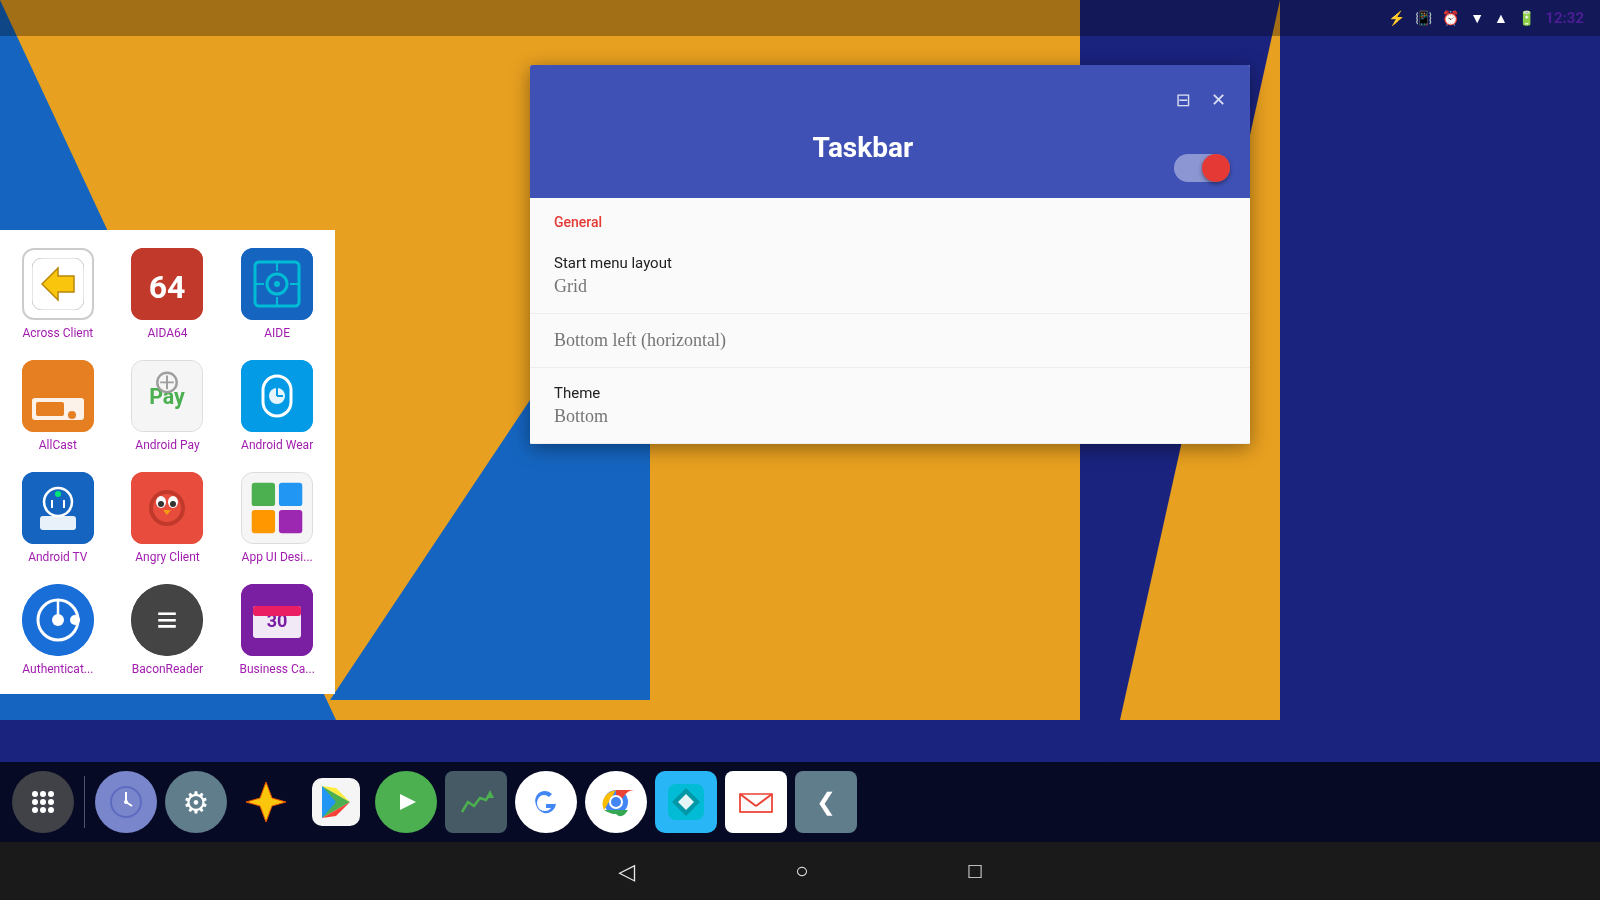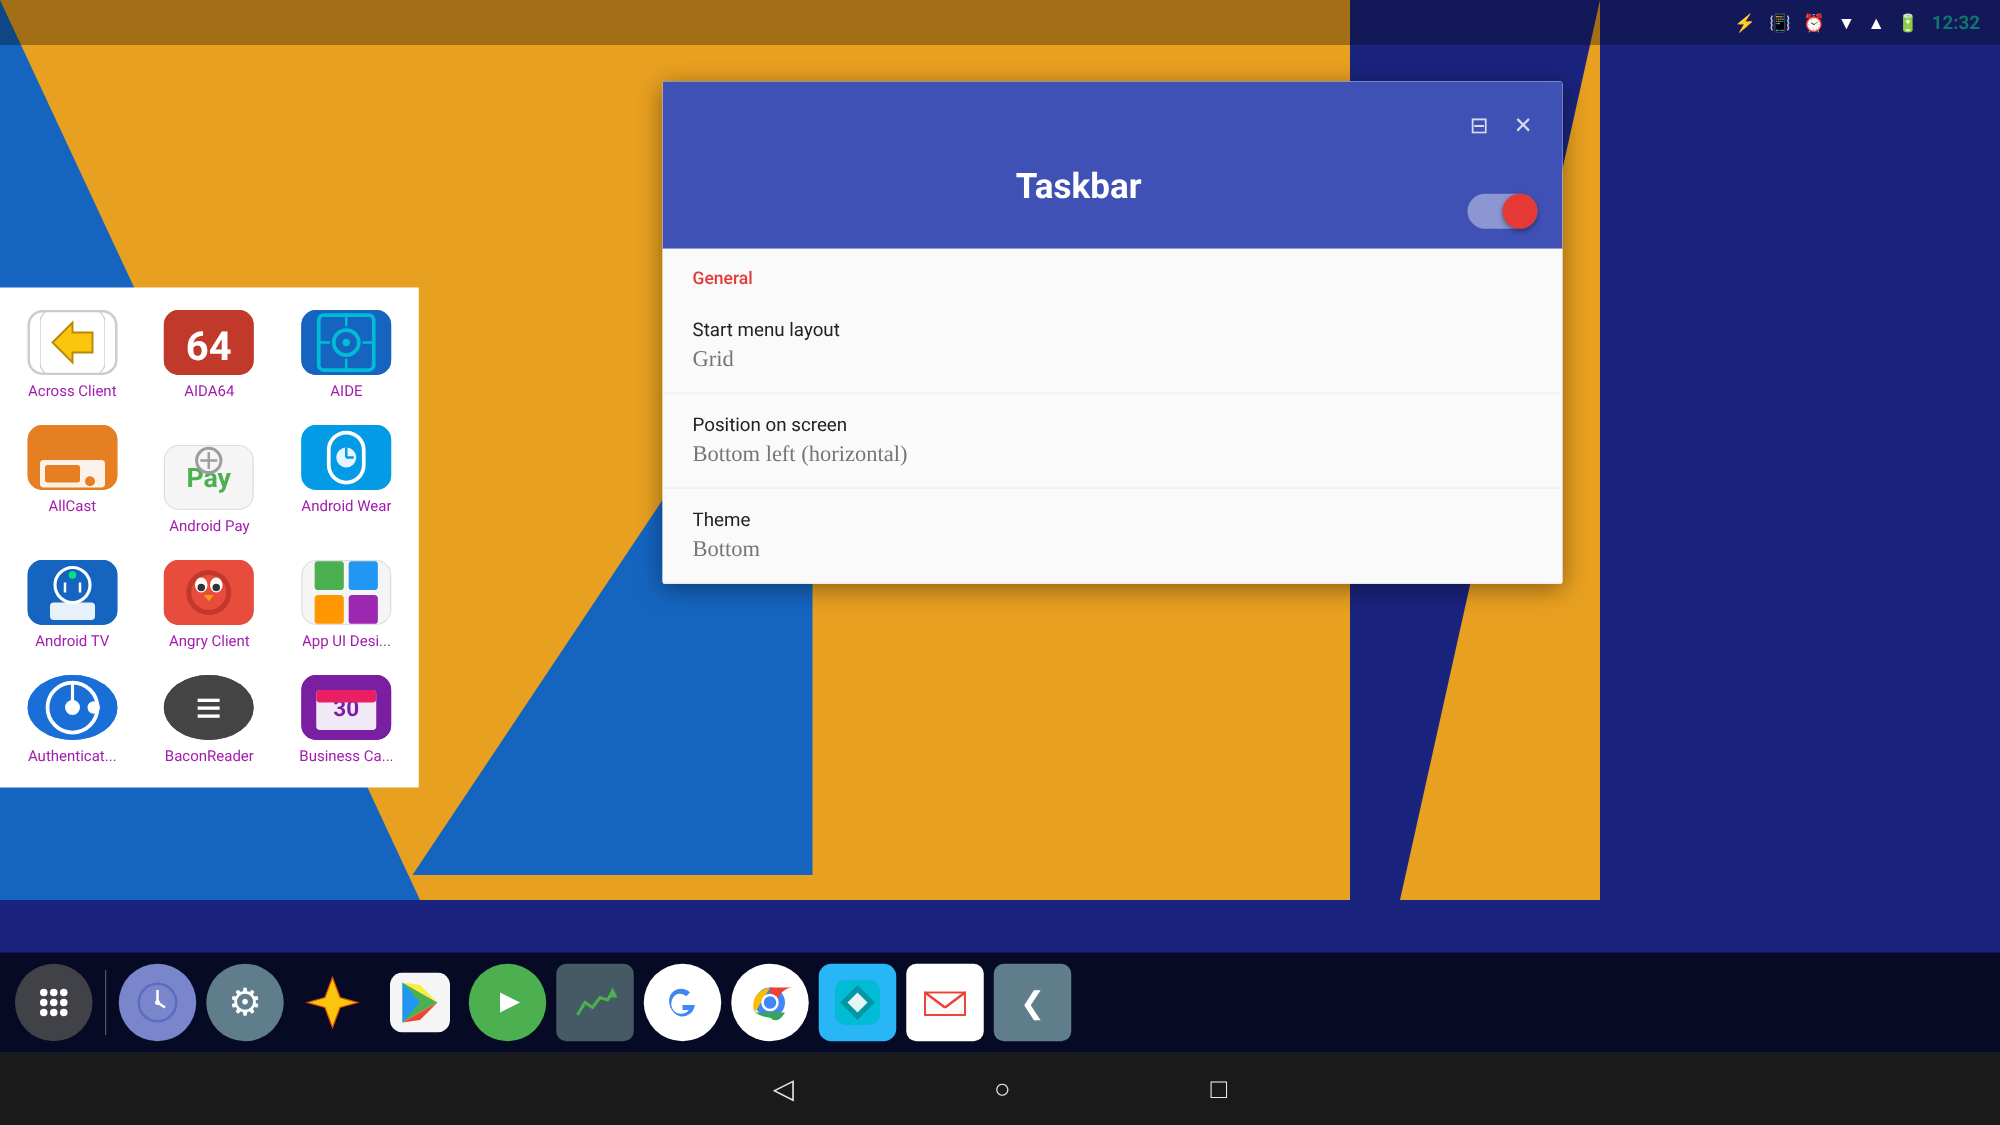--- a/index.html
+++ b/index.html
@@ -66,21 +66,21 @@
       align-items: center;
       justify-content: flex-end;
       padding: 0 16px;
       gap: 10px;
     }
     .status-icon {
       color: white;
       font-size: 14px;
     }
     #status-time {
-      color: #0f766e;
+      color: #4c1d95;
       font-size: 15px;
       font-weight: bold;
     }
 
     
     #app-drawer {
       position: absolute;
       left: 0;
       top: 230px;
       width: 335px;
@@ -93,21 +93,21 @@
     }
     .app-item {
       display: flex;
       flex-direction: column;
       align-items: center;
       padding: 8px 4px;
       cursor: pointer;
     }
     .app-icon {
       width: 72px;
-      height: 52px;
+      height: 72px;
       border-radius: 12px;
       display: flex;
       align-items: center;
       justify-content: center;
       font-size: 28px;
       margin-bottom: 6px;
       overflow: hidden;
     }
     .app-label {
       font-size: 12px;
@@ -346,21 +346,21 @@
         <rect width="72" height="72" rx="12" fill="#e67e22"></rect>
         <rect x="10" y="38" width="52" height="22" rx="3" fill="#fff" opacity="0.9"></rect>
         <rect x="14" y="42" width="28" height="14" rx="2" fill="#e67e22"></rect>
         <circle cx="50" cy="55" r="4" fill="#e67e22"></circle>
       </svg>
     </div>
     <span class="app-label">AllCast</span>
   </div>
 
   <div class="app-item">
-    <div class="app-icon" style="background:#f5f5f5; border:1px solid #ddd; border-radius:12px;margin-top:16px;">
+    <div class="app-icon" style="background:#f5f5f5; border:1px solid #ddd; border-radius:12px;">
       <svg width="72" height="72" viewBox="0 0 72 72">
         <rect width="72" height="72" rx="12" fill="#f5f5f5"></rect>
         <text x="36" y="44" text-anchor="middle" fill="#4CAF50" font-size="22" font-weight="bold">Pay</text>
         <circle cx="36" cy="22" r="10" fill="none" stroke="#9E9E9E" stroke-width="2.5"></circle>
         <line x1="36" y1="15" x2="36" y2="29" stroke="#9E9E9E" stroke-width="2"></line>
         <line x1="29" y1="22" x2="43" y2="22" stroke="#9E9E9E" stroke-width="2"></line>
       </svg>
     </div>
     <span class="app-label">Android Pay</span>
   </div>
@@ -475,21 +475,20 @@
   </div>
   <div id="taskbar-content">
     <div class="settings-section-header">General</div>
 
     <div class="settings-item">
       <div class="settings-item-title">Start menu layout</div>
       <div class="settings-item-subtitle">Grid</div>
     </div>
 
     <div class="settings-item">
-      <div class="settings-item-title">Position on screen</div>
       <div class="settings-item-subtitle">Bottom left (horizontal)</div>
     </div>
 
     <div class="settings-item">
       <div class="settings-item-title">Theme</div>
       <div class="settings-item-subtitle">Bottom</div>
     </div>
   </div>
 </div>
 

